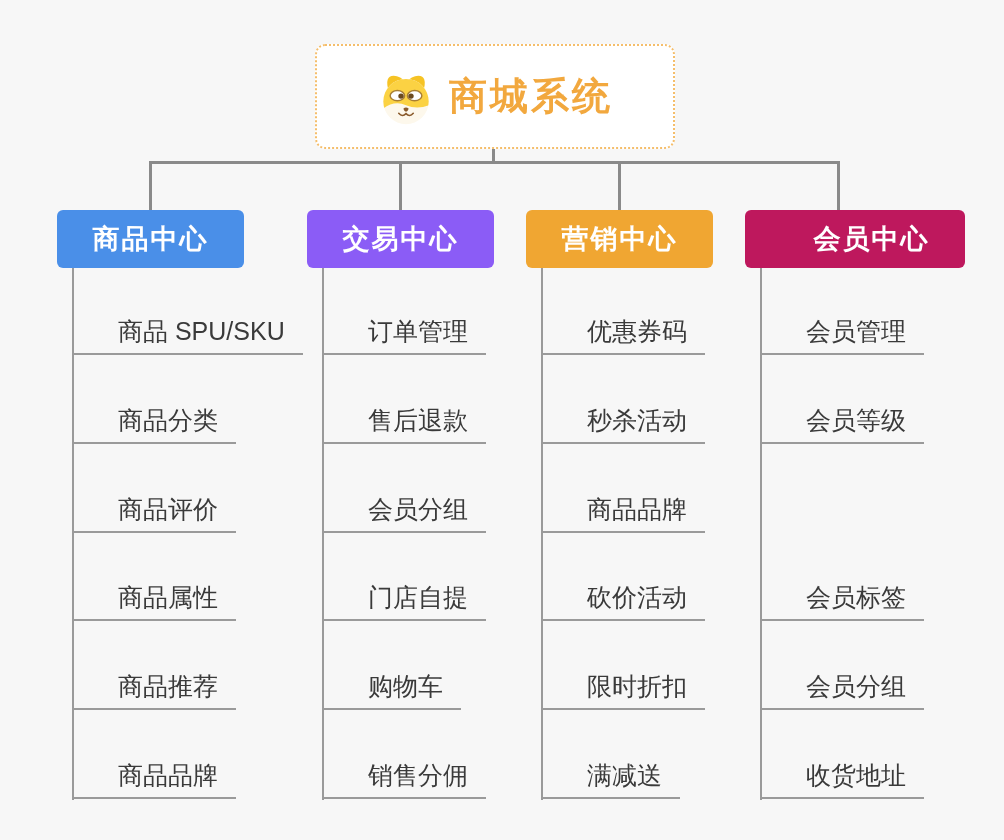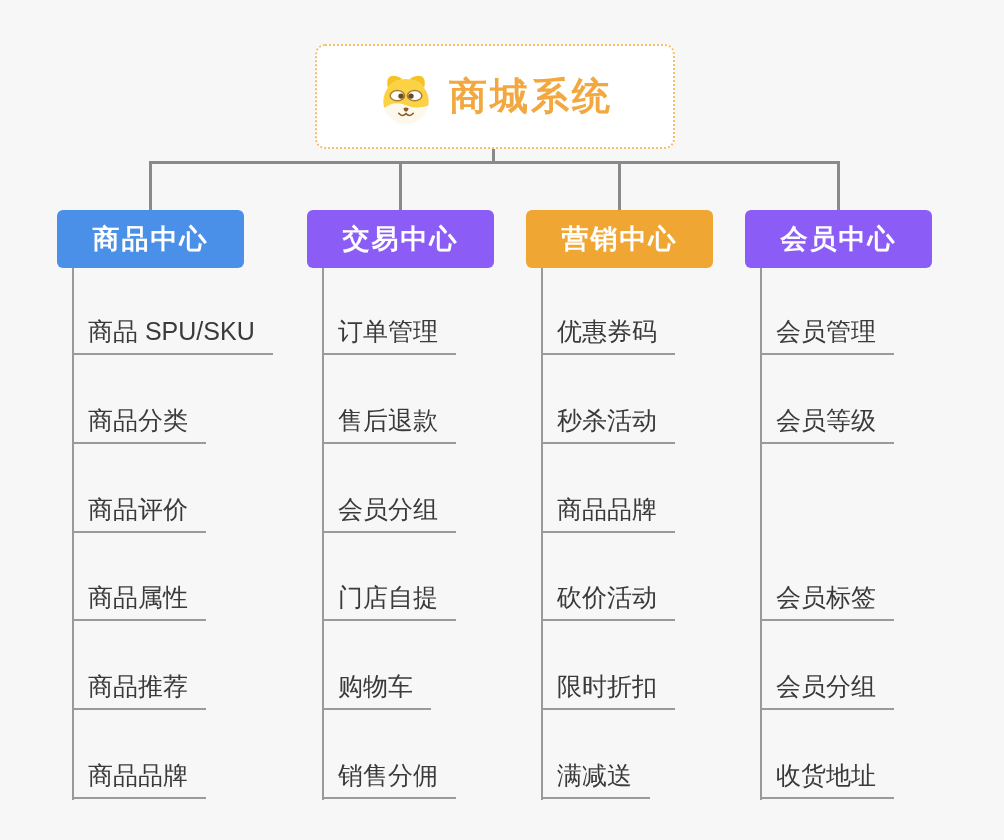--- a/index.html
+++ b/index.html
@@ -35,21 +35,21 @@
     border-radius:6px;
     color:#FFFFFF;font-size:27px;font-weight:bold;letter-spacing:2px;
     display:flex;align-items:center;justify-content:center;
     cursor:default;
   }
   .b-1{left:57px}.b-2{left:307px}.b-3{left:526px}.b-4{left:745px}
   
   .item{
     position:absolute;
     font-size:25px;color:#3A3A3A;line-height:32px;
-    padding:0 18px 6px 16px;
+    padding:0 18px 6px 46px;
     border-bottom:2px solid #9A9A9A;
     white-space:nowrap;
   }
   .col-1{left:72px}.col-2{left:322px}.col-3{left:541px}.col-4{left:760px}
   .row-1{top:315px}.row-2{top:404px}.row-3{top:493px}
   .row-4{top:581px}.row-5{top:670px}.row-6{top:759px}
 </style>
 </head>
 <body>
 
@@ -85,21 +85,21 @@
         <path d="M29 45 q3 -2.6 6 0 q-1.4 3.4 -3 3.4 q-1.6 0 -3 -3.4" fill="#8A5A2B"></path>
         <path d="M24 50 q4 4.6 8 0.4 q4 4.2 8 -0.4" stroke="#8A5A2B" stroke-width="1.8" fill="none" stroke-linecap="round"></path>
       </svg>
     </span>
     <span class="root-title" style="color: rgb(242, 168, 62);">商城系统</span>
   </div>
 
   <div class="branch b-1" style="background: rgb(74, 143, 232);">商品中心</div>
   <div class="branch b-2" style="background: #8b5cf6;">交易中心</div>
   <div class="branch b-3" style="background: rgb(240, 166, 50);">营销中心</div>
-  <div class="branch b-4" style="background: #8b5cf6;">会员中心</div>
+  <div class="branch b-4" style="background: #be185d; padding-left: 33px;">会员中心</div>
 
   <div class="item col-1 row-1">商品 SPU/SKU</div>
   <div class="item col-1 row-2">商品分类</div>
   <div class="item col-1 row-4">商品属性</div>
   <div class="item col-1 row-3">商品评价</div>
   <div class="item col-1 row-5">商品推荐</div>
   <div class="item col-1 row-6">商品品牌</div>
 
   <div class="item col-2 row-1">订单管理</div>
   <div class="item col-2 row-2">售后退款</div>

